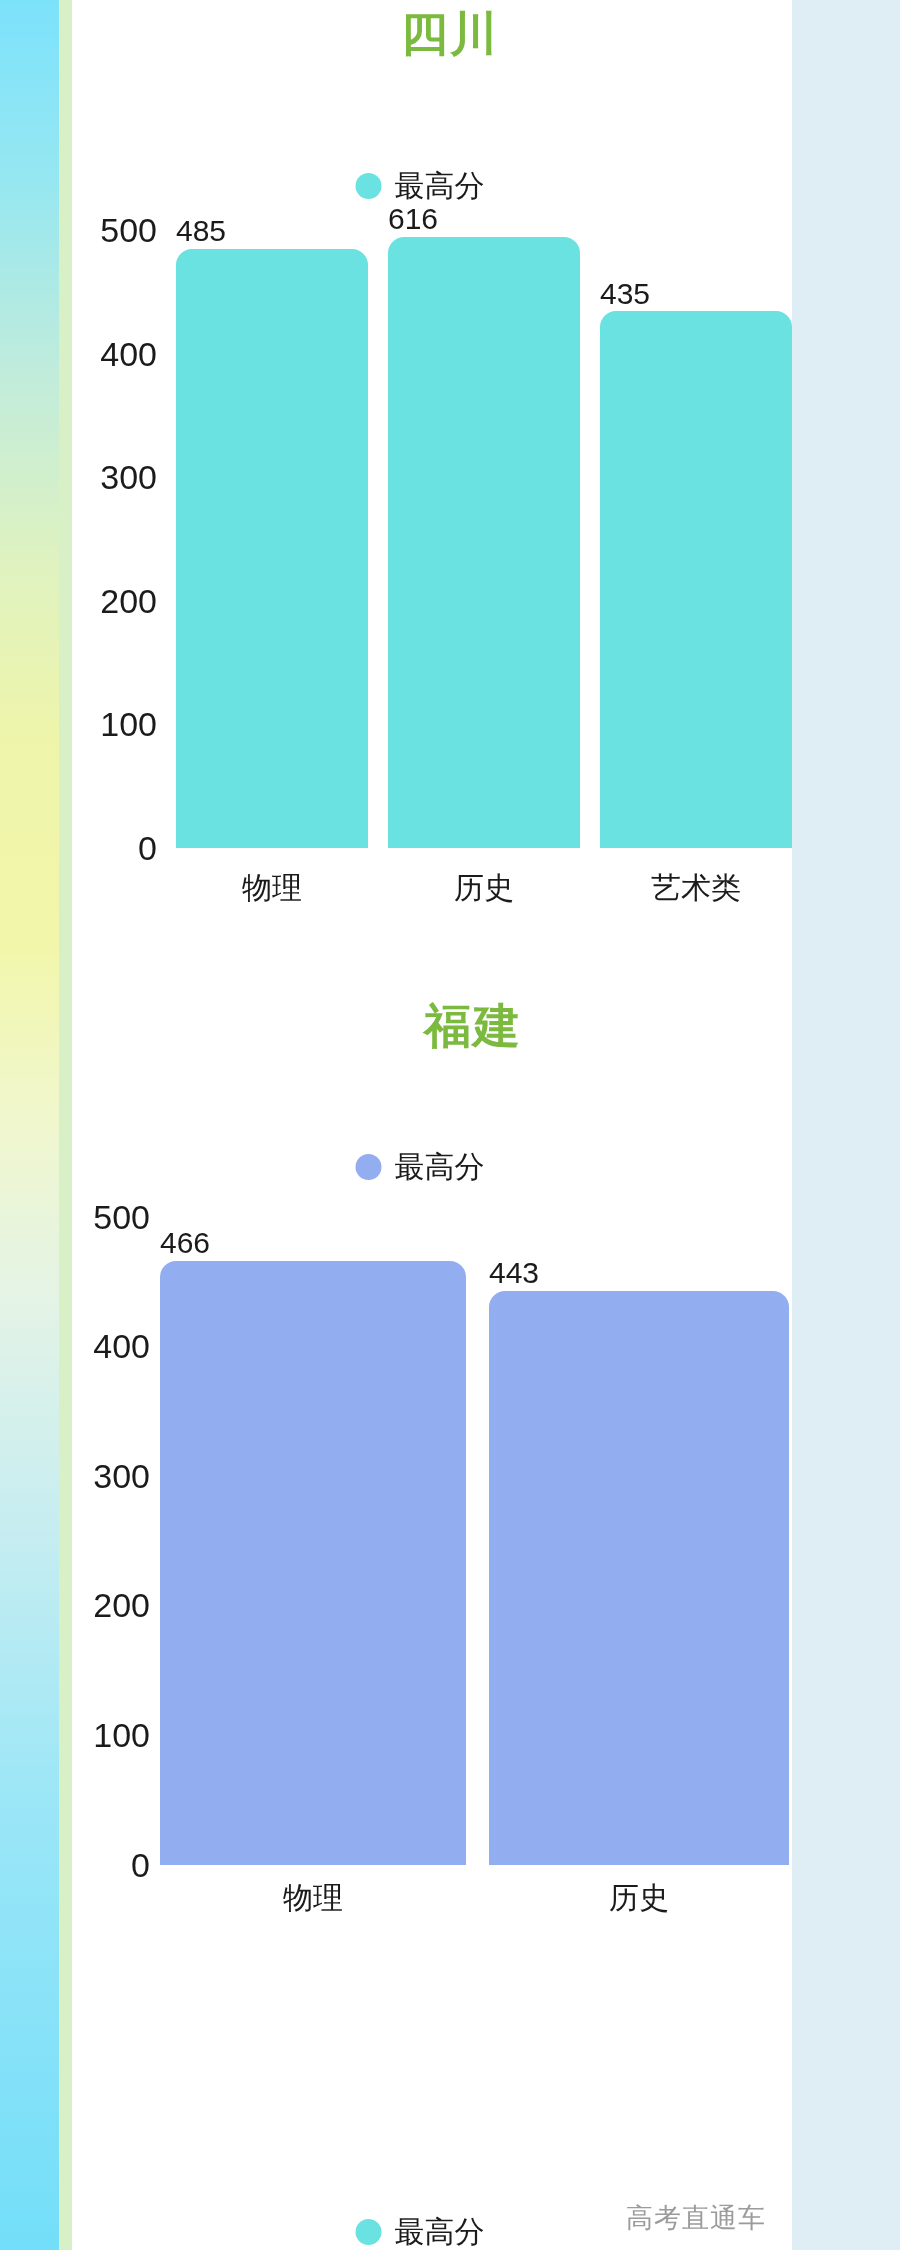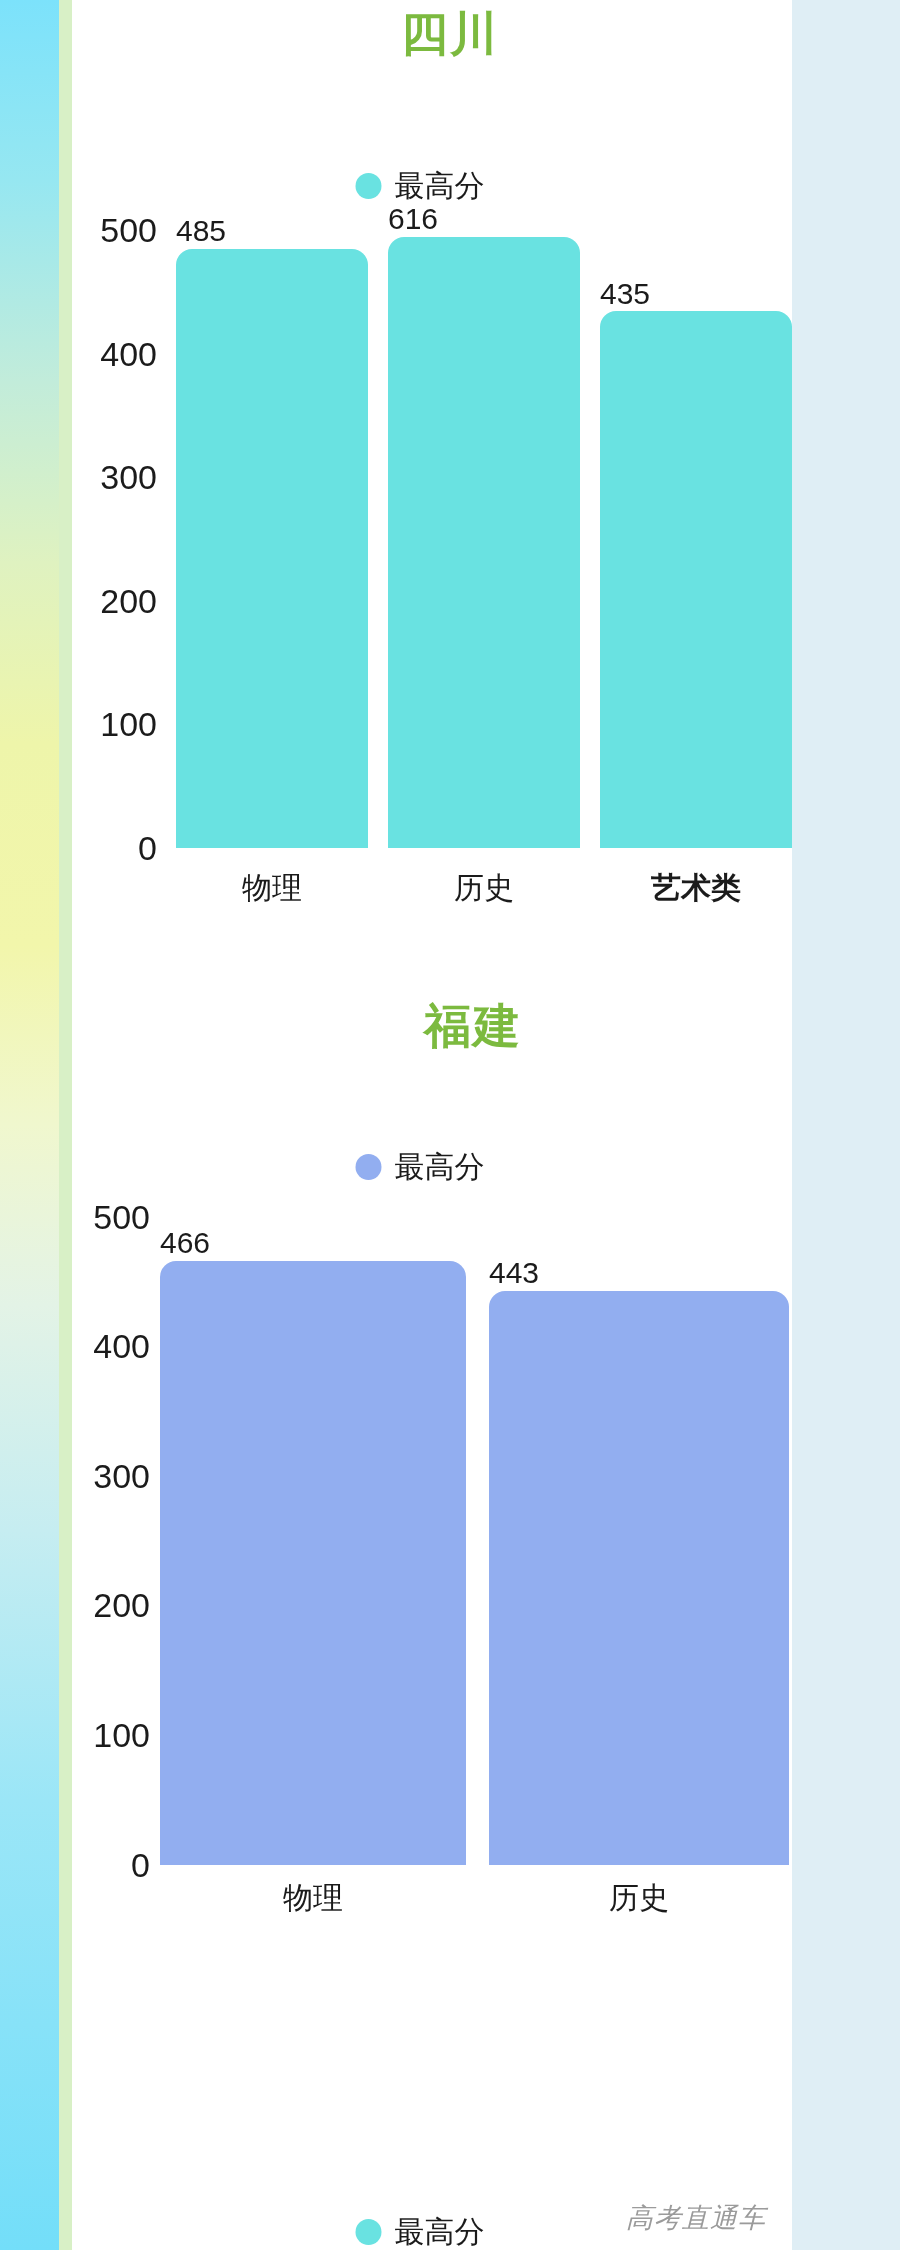--- a/index.html
+++ b/index.html
@@ -87,21 +87,20 @@
     color:var(--text,#1B1B1B);
     white-space:nowrap;
   }
   .watermark{
     position:absolute;
     top:2204px;right:26px;
     font-size:27px;line-height:28px;
     letter-spacing:1px;
     color:var(--wm,#9B9B9B);
     z-index:10;
-    font-style:italic;
   }
 </style>
 </head>
 <body>
 
 <div id="root">
   <div class="strip strip-left"></div>
   <div class="strip strip-right"></div>
   <div class="card"></div>
 
@@ -118,21 +117,21 @@
       <div class="tick-label" style="width: 157px; top: 338.5px;">400</div>
       <div class="tick-label" style="width: 157px; top: 215px;">500</div>
       <div class="bar" style="left: 176px; width: 192px; top: 249px; height: 599px; background: rgb(105, 226, 225);"></div>
       <div class="bar-value" style="left: 176px; width: 192px; top: 216px;">485</div>
       <div class="cat-label" style="left: 176px; width: 192px; top: 873px;">物理</div>
       <div class="bar" style="left: 388px; width: 192px; top: 237px; height: 611px; background: rgb(105, 226, 225);"></div>
       <div class="bar-value" style="left: 388px; width: 192px; top: 204px;">616</div>
       <div class="cat-label" style="left: 388px; width: 192px; top: 873px;">历史</div>
       <div class="bar" style="left: 600px; width: 192px; top: 311px; height: 537px; background: rgb(105, 226, 225);"></div>
       <div class="bar-value" style="left: 600px; width: 192px; top: 279px;">435</div>
-      <div class="cat-label" style="left: 600px; width: 192px; top: 873px; font-weight: bold;">艺术类</div>
+      <div class="cat-label" style="left: 600px; width: 192px; top: 873px;">艺术类</div>
     </div>
 
   <h2 class="chart-title t1">福建</h2>
   <div class="legend l1">
     <span class="dot" id="dot-1" style="background: rgb(146, 174, 240);"></span>
     <span class="legend-label">最高分</span>
   </div>
   <div id="plot-1">
       <div class="tick-label" style="width: 150px; top: 1849.5px;">0</div>
       <div class="tick-label" style="width: 150px; top: 1719.9px;">100</div>

